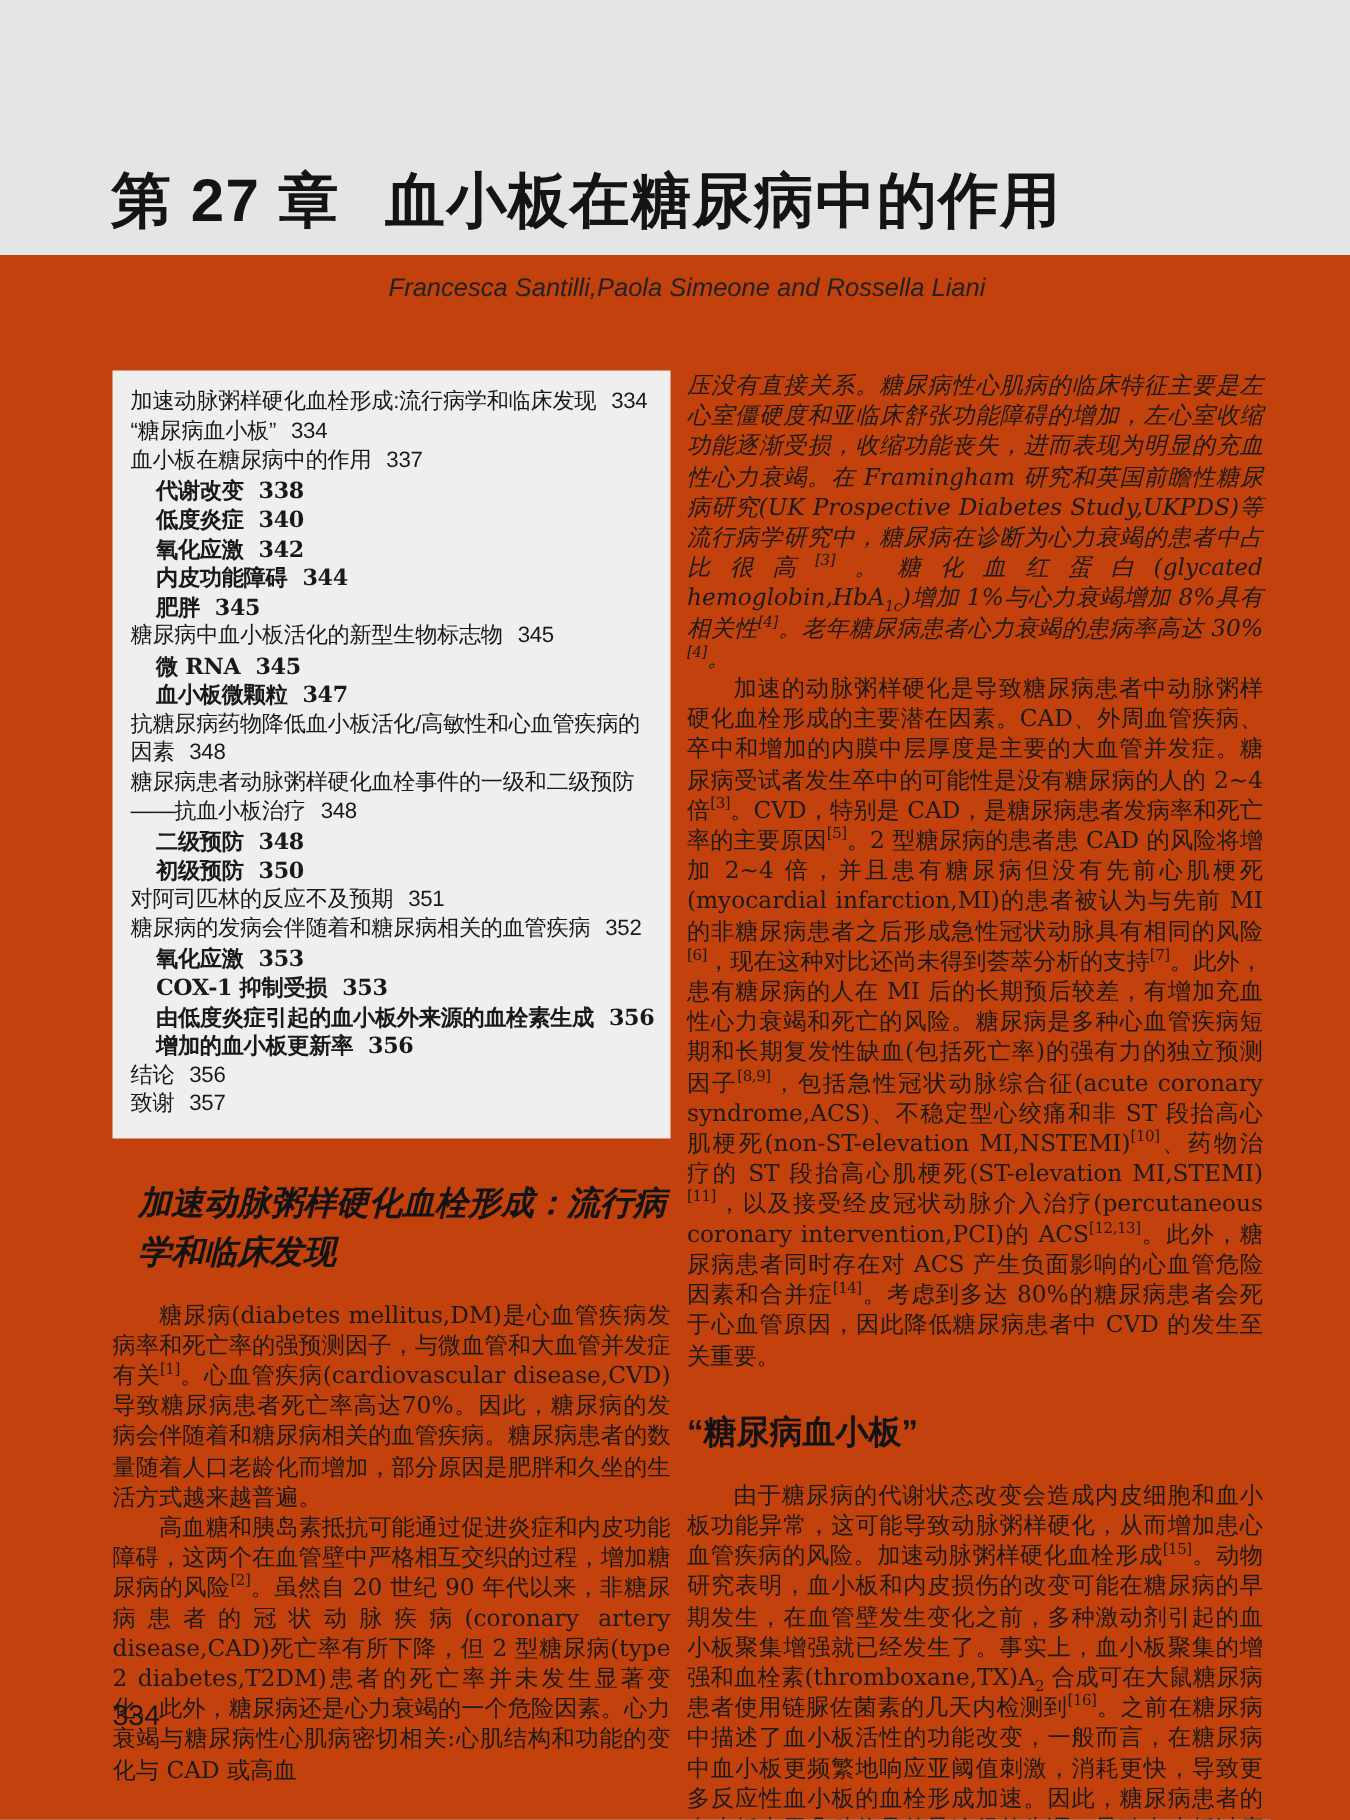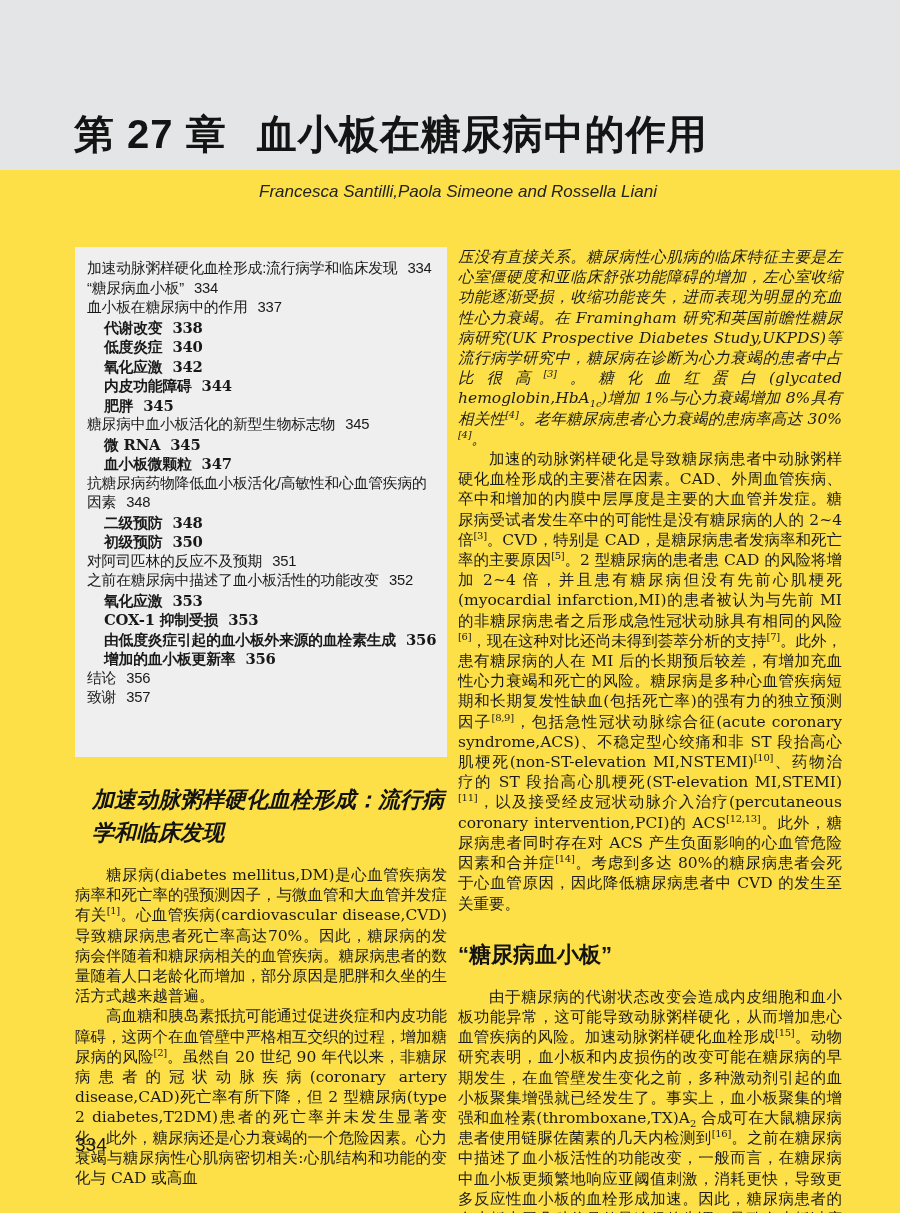--- a/index.html
+++ b/index.html
@@ -1,21 +1,21 @@
 <!DOCTYPE html>
 <html lang="zh"><head>
 <meta charset="utf-8">
 <style>
   * { margin:0; padding:0; box-sizing:border-box; }
   html,body { background:#9a9a9a; }
   .page {
     position:relative;
     width:900px; height:1213px;
     margin:0 auto;
-    background:#fde047;
+    background:#c2410c;
     overflow:hidden;
     color:#1b1b1b;
     font-family:"DejaVu Serif","Liberation Serif",serif;
   }
   
   .chapter-band {
     position:absolute; left:0; top:0;
     width:900px; height:170px;
     background:#e4e5e6;
   }
@@ -111,24 +111,25 @@
           <div class="toc-item level1"><span class="toc-label">血小板在糖尿病中的作用</span><span class="toc-page">337</span></div>
           <div class="toc-item level2"><span class="toc-label">代谢改变</span><span class="toc-page">338</span></div>
           <div class="toc-item level2"><span class="toc-label">低度炎症</span><span class="toc-page">340</span></div>
           <div class="toc-item level2"><span class="toc-label">氧化应激</span><span class="toc-page">342</span></div>
           <div class="toc-item level2"><span class="toc-label">内皮功能障碍</span><span class="toc-page">344</span></div>
           <div class="toc-item level2"><span class="toc-label">肥胖</span><span class="toc-page">345</span></div>
           <div class="toc-item level1"><span class="toc-label">糖尿病中血小板活化的新型生物标志物</span><span class="toc-page">345</span></div>
           <div class="toc-item level2"><span class="toc-label">微 RNA</span><span class="toc-page">345</span></div>
           <div class="toc-item level2"><span class="toc-label">血小板微颗粒</span><span class="toc-page">347</span></div>
           <div class="toc-item level1"><span class="toc-label">抗糖尿病药物降低血小板活化/高敏性和心血管疾病的因素</span><span class="toc-page">348</span></div>
+          <div class="toc-item level1"><span class="toc-label">糖尿病患者动脉粥样硬化血栓事件的一级和二级预防——抗血小板治疗</span><span class="toc-page">348</span></div>
           <div class="toc-item level2"><span class="toc-label">二级预防</span><span class="toc-page">348</span></div>
           <div class="toc-item level2"><span class="toc-label">初级预防</span><span class="toc-page">350</span></div>
           <div class="toc-item level1"><span class="toc-label">对阿司匹林的反应不及预期</span><span class="toc-page">351</span></div>
-          <div class="toc-item level1"><span class="toc-label">之前在糖尿病中描述了血小板活性的功能改变</span><span class="toc-page">352</span></div>
+          <div class="toc-item level1"><span class="toc-label">糖尿病的发病会伴随着和糖尿病相关的血管疾病</span><span class="toc-page">352</span></div>
           <div class="toc-item level2"><span class="toc-label">氧化应激</span><span class="toc-page">353</span></div>
           <div class="toc-item level2"><span class="toc-label">COX-1 抑制受损</span><span class="toc-page">353</span></div>
           <div class="toc-item level2"><span class="toc-label">由低度炎症引起的血小板外来源的血栓素生成</span><span class="toc-page">356</span></div>
           <div class="toc-item level2"><span class="toc-label">增加的血小板更新率</span><span class="toc-page">356</span></div>
           <div class="toc-item level1"><span class="toc-label">结论</span><span class="toc-page">356</span></div>
           <div class="toc-item level1"><span class="toc-label">致谢</span><span class="toc-page">357</span></div>
         </nav>
 
       <h2 class="section-heading">加速动脉粥样硬化血栓形成：流行病学和临床发现</h2>
 

